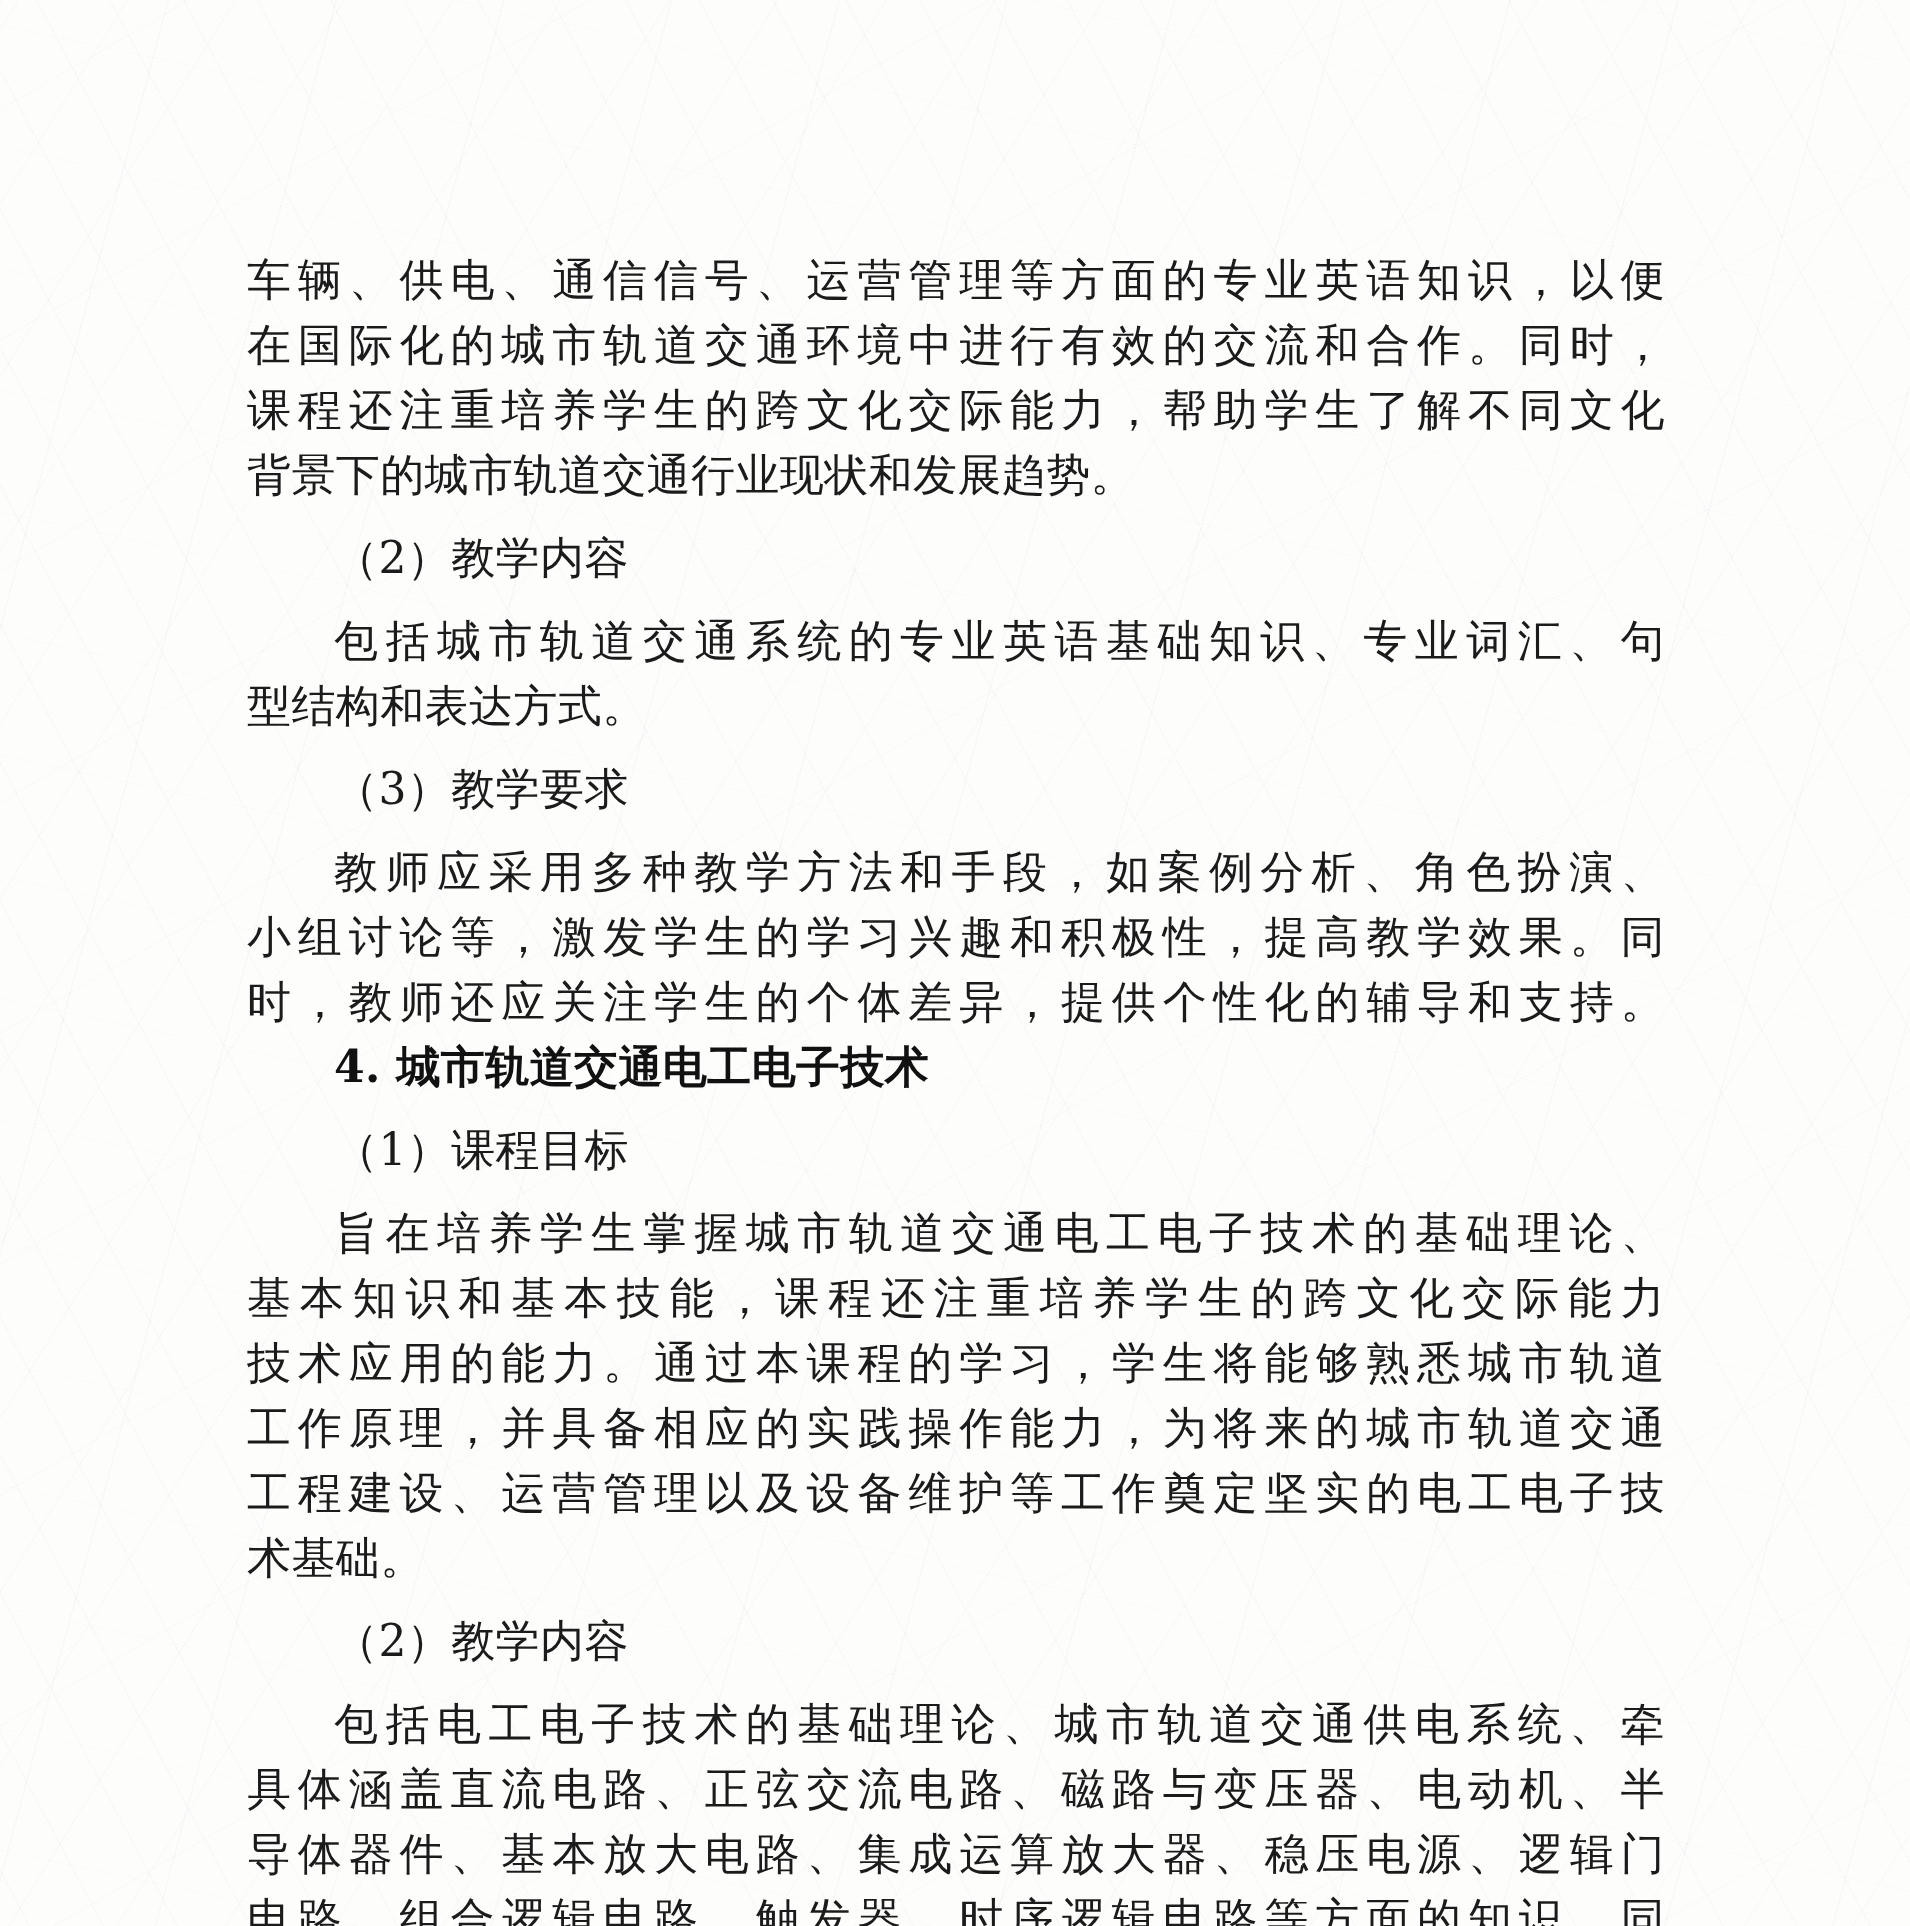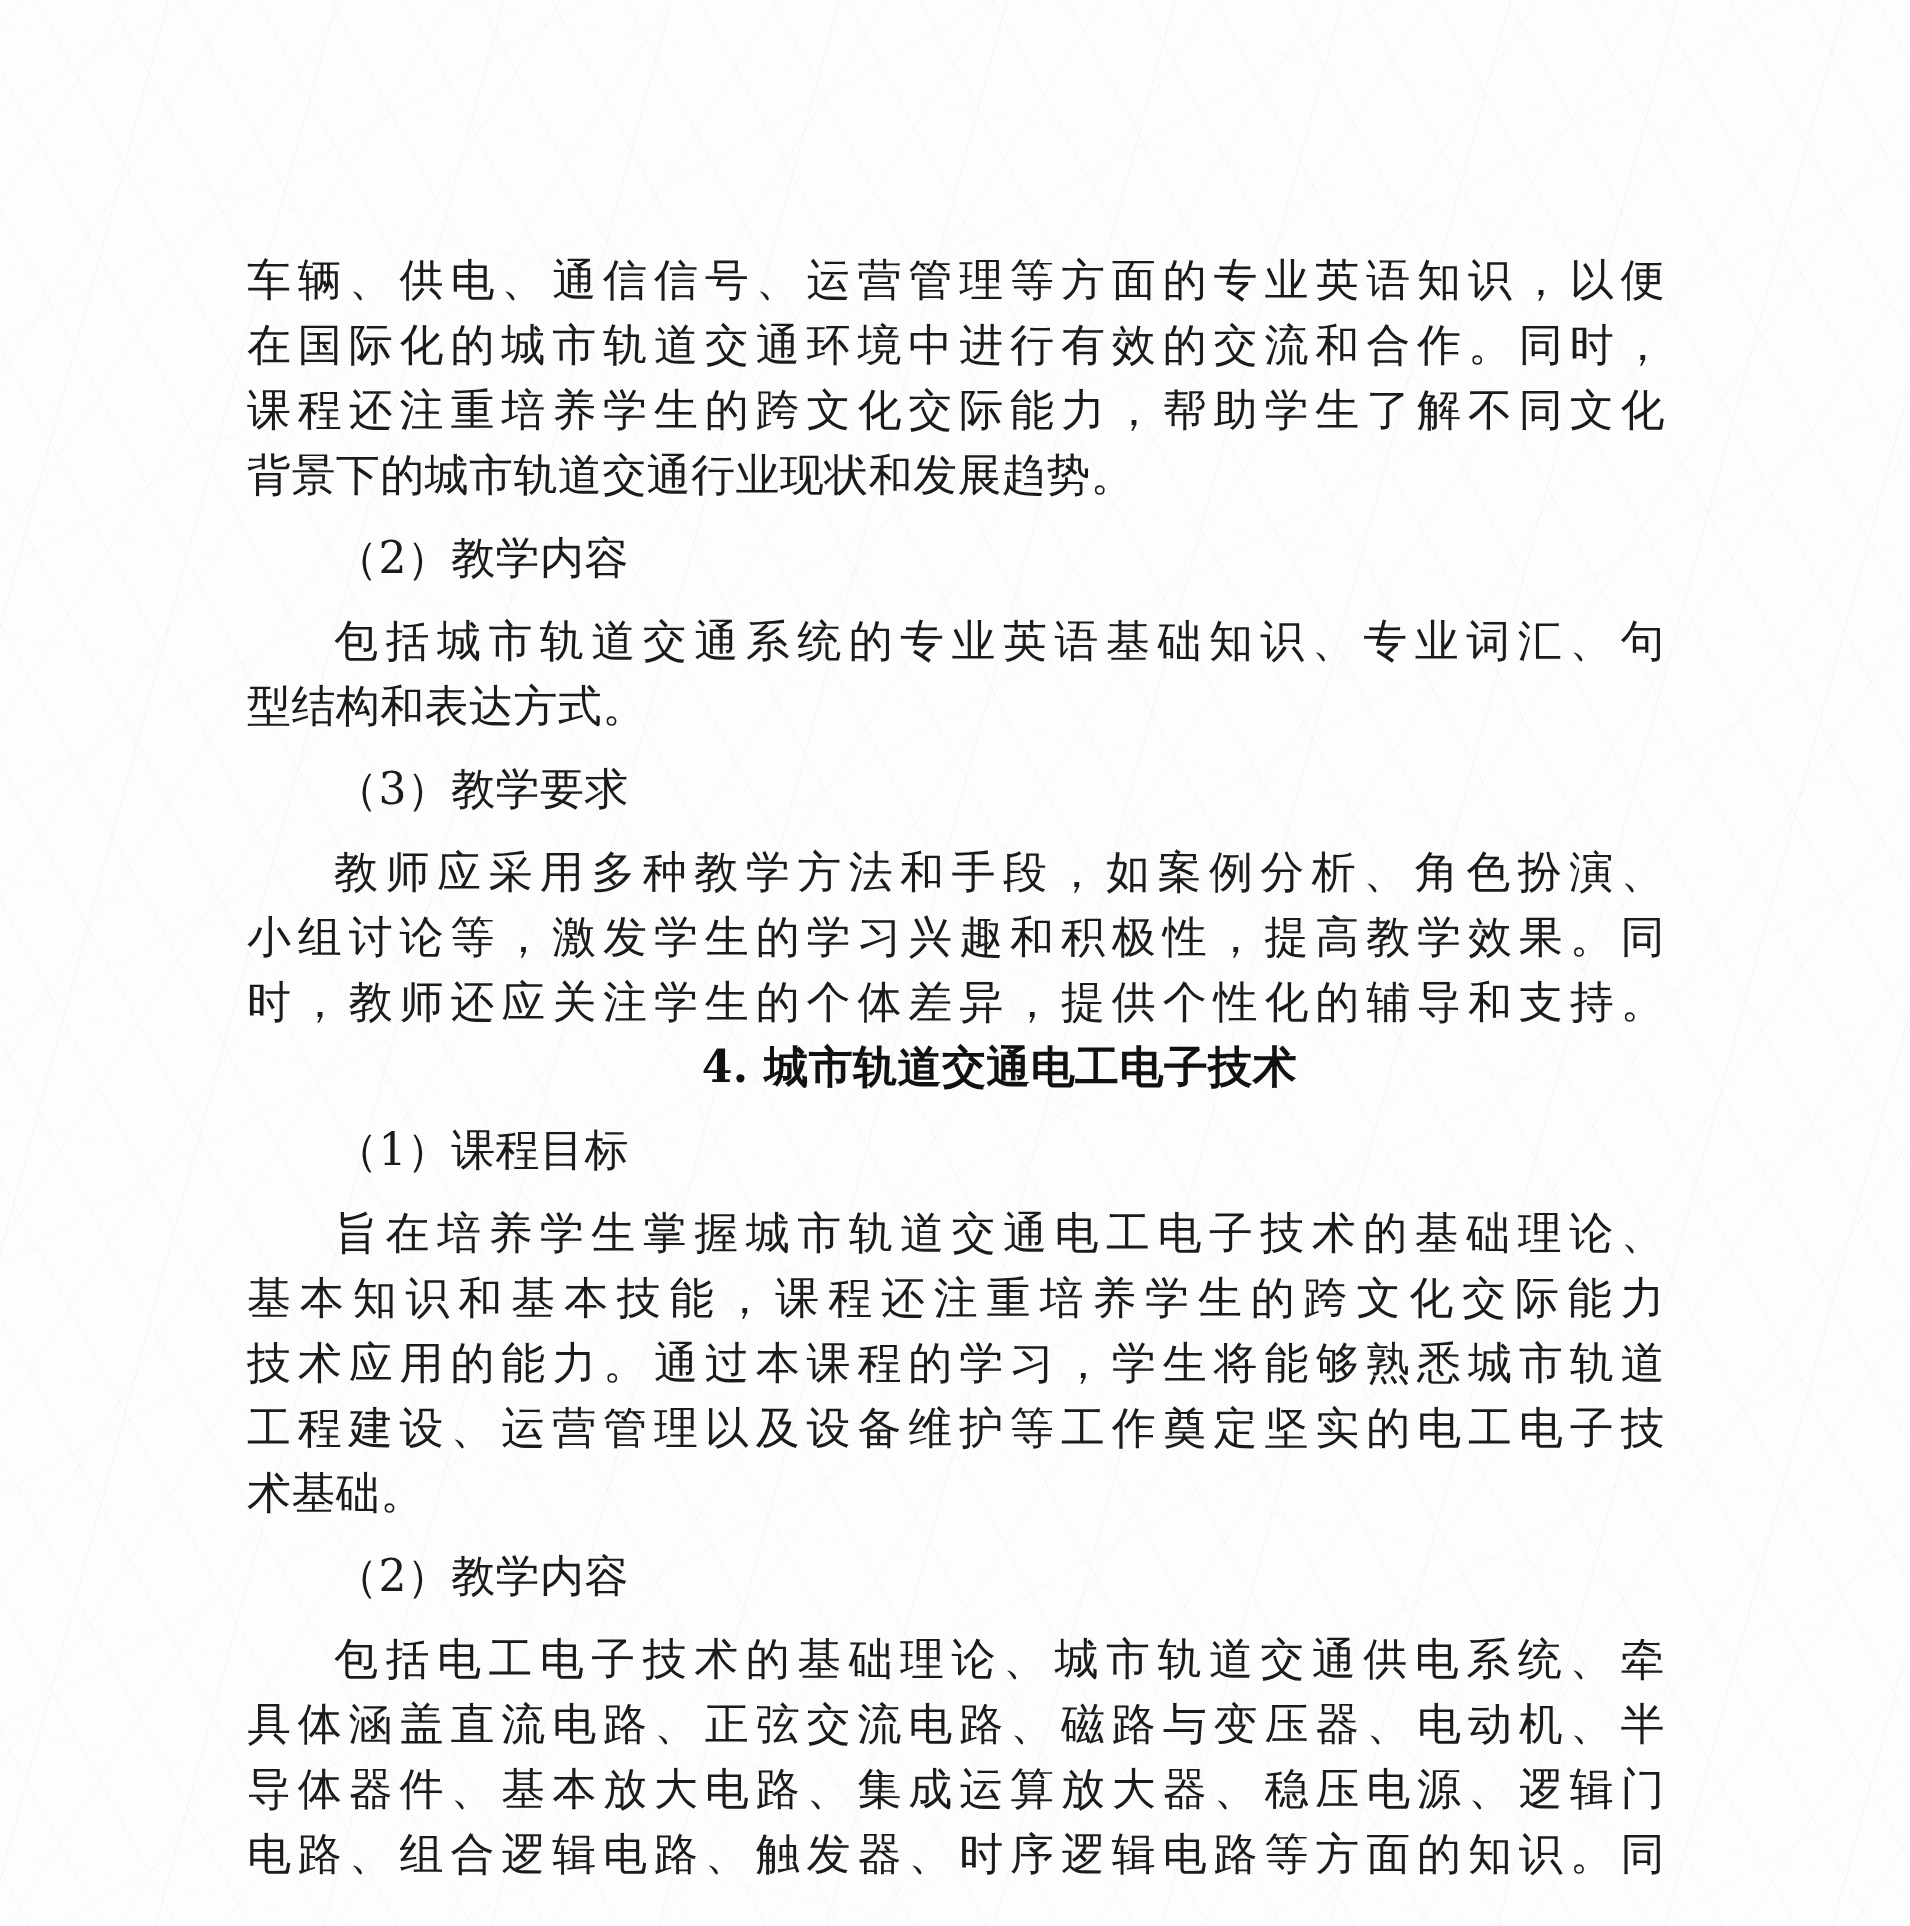--- a/index.html
+++ b/index.html
@@ -58,21 +58,20 @@
     margin-top: 18px;
   }
   p.heading {
     margin: 0;
     font-size: 44px;
     line-height: 65px;
     font-weight: bold;
     color: #111111;
     text-indent: 87px;
     letter-spacing: 0.4px;
-    text-align: center;
   }
   .block {
     margin: 0;
   }
   .justify-full p.body-line {
     text-align-last: justify;
   }
   .last-free {
     text-align-last: left !important;
   }
@@ -117,20 +116,21 @@
     </div>
 
     <div class="block">
       <p class="body-line indent last-free">（1）课程目标</p>
     </div>
 
     <div class="block justify-full">
       <p class="body-line indent">旨在培养学生掌握城市轨道交通电工电子技术的基础理论、</p>
       <p class="body-line">基本知识和基本技能，课程还注重培养学生的跨文化交际能力</p>
       <p class="body-line">技术应用的能力。通过本课程的学习，学生将能够熟悉城市轨道</p>
+      <p class="body-line">工作原理，并具备相应的实践操作能力，为将来的城市轨道交通</p>
       <p class="body-line">工程建设、运营管理以及设备维护等工作奠定坚实的电工电子技</p>
       <p class="body-line last-free">术基础。</p>
     </div>
 
     <div class="block">
       <p class="body-line indent last-free">（2）教学内容</p>
     </div>
 
     <div class="block justify-full">
       <p class="body-line indent">包括电工电子技术的基础理论、城市轨道交通供电系统、牵</p>

